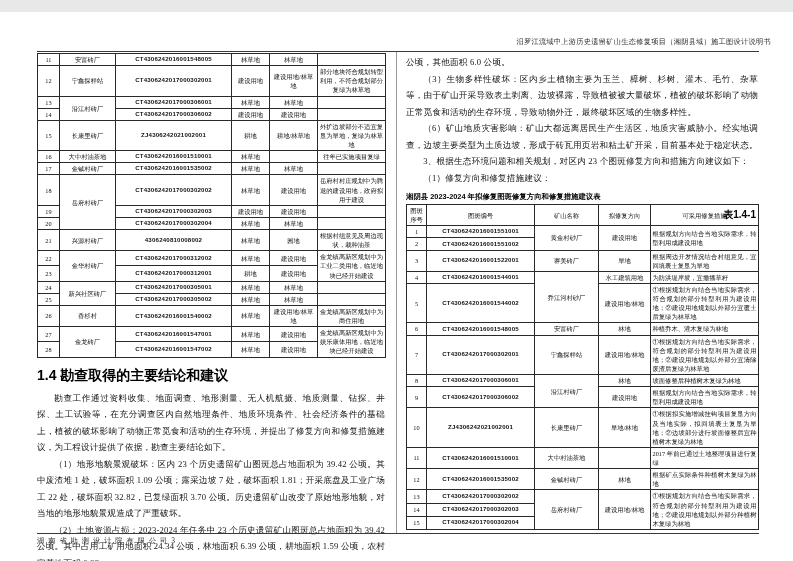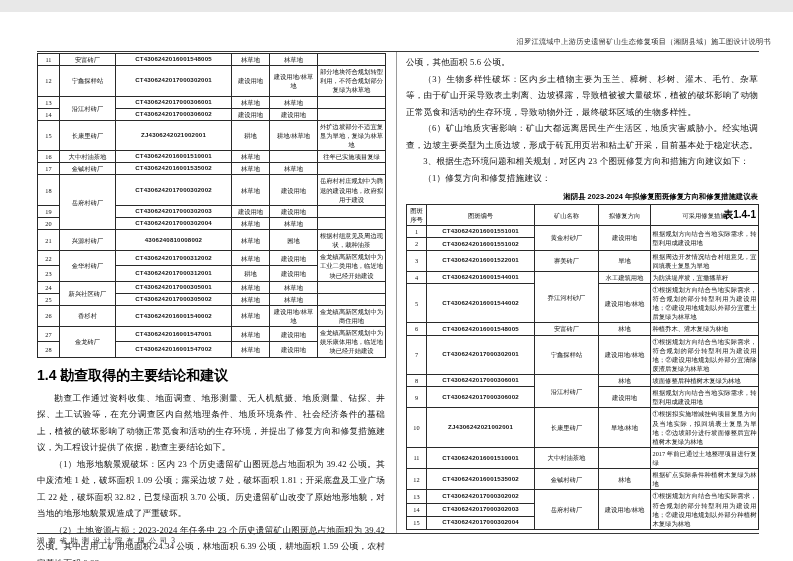--- a/index.html
+++ b/index.html
@@ -25,21 +25,21 @@
   .doc-table td,.doc-table th{border:0.8px solid #2a2a2a;padding:1px 1.5px;
     word-break:break-all;font-weight:normal;vertical-align:middle;}
   .doc-table .id{font-family:"Liberation Sans","DejaVu Sans",sans-serif;font-weight:bold;font-size:6.1px;letter-spacing:.2px;}
   .doc-table .note{text-align:justify;}
   #left-table{border-top:1.8px solid #000;}
   
   .section-heading{font-family:"Liberation Sans","DejaVu Sans",sans-serif;
     font-size:14px;font-weight:bold;color:#000;margin:9px 0 5px 0;}
   .para{font-size:8.6px;line-height:16.5px;text-align:justify;margin:0;text-indent:2em;letter-spacing:.2px;}
   .para.cont{text-indent:0;}
-  .table-title-row{position:relative;margin:6px 0 2px 0;text-align:right;
+  .table-title-row{position:relative;margin:6px 0 2px 0;text-align:left;
     font-family:"Liberation Sans","DejaVu Sans",sans-serif;font-weight:bold;font-size:7.4px;color:#000;}
   .table-label{position:absolute;right:2px;top:16px;font-weight:bold;font-size:10px;}
 </style>
 </head>
 <body>
 
 <div class="page">
 
   <div class="page-header">
     <span>汨罗江流域中上游历史遗留矿山生态修复项目（湘阴县域）施工图设计说明书</span>
@@ -196,21 +196,21 @@
           </tr>
         </tbody>
     </table>
     <h2 class="section-heading">1.4  勘查取得的主要结论和建议</h2>
     <p class="para">勘查工作通过资料收集、地面调查、地形测量、无人机航摄、地质测量、钻探、井探、土工试验等，在充分调查区内自然地理条件、地质环境条件、社会经济条件的基础上，植被的破坏影响了动物正常觅食和活动的生存环境，并提出了修复方向和修复措施建议，为工程设计提供了依据，勘查主要结论如下。</p>
     <p class="para">（1）地形地貌景观破坏：区内 23 个历史遗留矿山图斑总占地面积为 39.42 公顷。其中废渣堆 1 处，破坏面积 1.09 公顷；露采边坡 7 处，破坏面积 1.81；开采底盘及工业广场工 22 处，破坏面积 32.82，已复绿面积 3.70 公顷。历史遗留矿山改变了原始地形地貌，对当地的地形地貌景观造成了严重破坏。</p>
     <p class="para">（2）土地资源占损：2023-2024 年任务中 23 个历史遗留矿山图斑总占地面积为 39.42 公顷。其中占用工矿用地面积 24.34 公顷，林地面积 6.39 公顷，耕地面积 1.59 公顷，农村宅基地面积 0.28</p>
   </div>
 
   <div class="right-col">
-    <p class="para cont">公顷，其他面积 5.6 公顷。</p>
+    <p class="para cont">公顷，其他面积 6.0 公顷。</p>
     <p class="para">（3）生物多样性破坏：区内乡土植物主要为玉兰、樟树、杉树、灌木、毛竹、杂草等，由于矿山开采导致表土剥离、边坡裸露，导致植被被大量破坏，植被的破坏影响了动物正常觅食和活动的生存环境，导致动物外迁，最终破坏区域的生物多样性。</p>
     <p class="para">（6）矿山地质灾害影响：矿山大都远离居民生产生活区，地质灾害威胁小。经实地调查，边坡主要类型为土质边坡，形成于砖瓦用页岩和粘土矿开采，目前基本处于稳定状态。</p>
     <p class="para">3、根据生态环境问题和相关规划，对区内 23 个图斑修复方向和措施方向建议如下：</p>
     <p class="para">（1）修复方向和修复措施建议：</p>
     <div class="table-title-row">
       <span>湘阴县 2023-2024 年拟修复图斑修复方向和修复措施建议表</span>
       <span class="table-label">表1.4-1</span>
     </div>
     <table class="doc-table" id="right-table">
       <colgroup>

